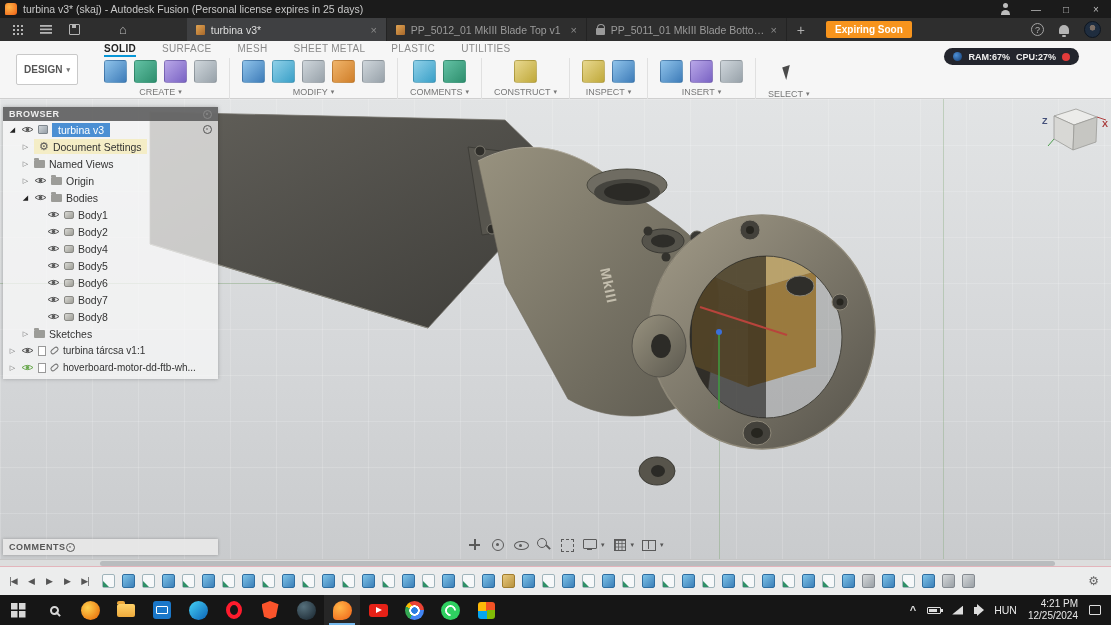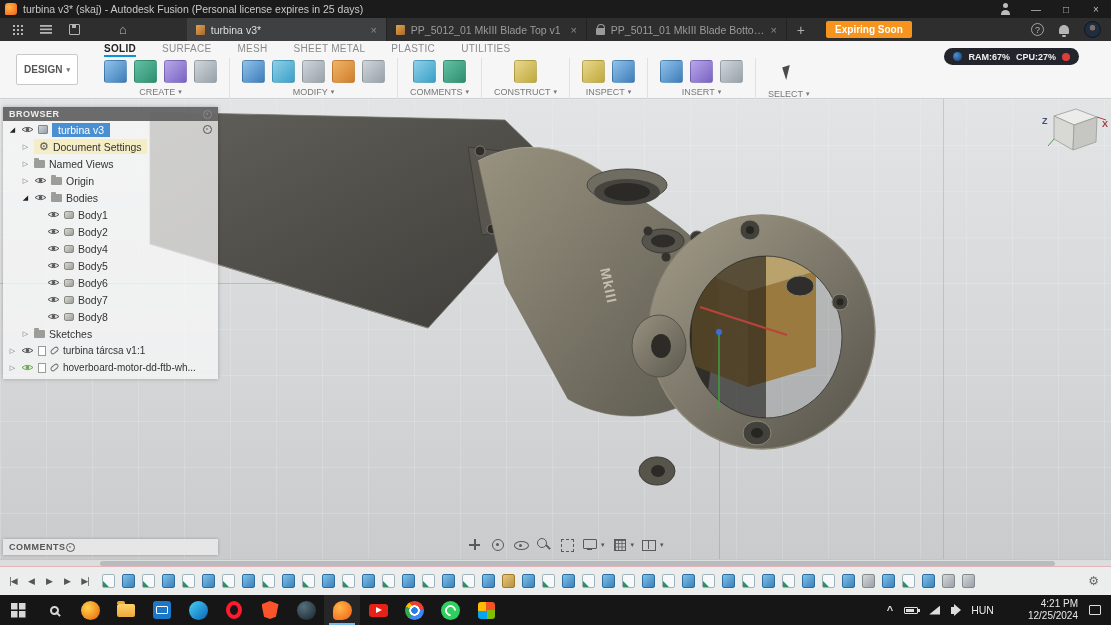--- a/index.html
+++ b/index.html
@@ -227,21 +227,21 @@
   .tray { margin-left:auto; display:flex; align-items:center; gap:11px; padding:0 10px; }
   .chevup { font-size:11px; font-weight:bold; color:#ddd; }
   .batt { width:14px; height:7px; border:1px solid #ddd; border-radius:1px; position:relative; padding:1px; }
   .batt::before { content:""; display:block; width:8px; height:3px; background:#ddd; }
   .batt::after { content:""; position:absolute; right:-3px; top:1.5px; width:2px; height:3px; background:#ddd; }
   .net { width:11px; height:9px; background:#ddd; clip-path:polygon(0 100%,100% 0,100% 100%); }
   .vol { width:4px; height:7px; background:#ddd; position:relative; margin-right:5px; }
   .vol::after { content:""; position:absolute; left:3px; top:-2.5px; border-left:7px solid #ddd;
     border-top:6px solid transparent; border-bottom:6px solid transparent; }
   .lang { font-size:10.5px; }
-  .clock { display:flex; flex-direction:column; align-items:flex-end; font-size:10px; line-height:12px;margin-left:23px; }
+  .clock { display:flex; flex-direction:column; align-items:flex-end; font-size:10px; line-height:12px; }
   .notif { width:12px; height:10px; border:1.5px solid #ddd; border-radius:1px; }
 </style>
 </head>
 <body>
 
 <div class="screen">
 
   <div class="titlebar">
     <div class="fusion-logo"></div>
     <div class="title-text">turbina v3* (skaj) - Autodesk Fusion (Personal license expires in 25 days)</div>

